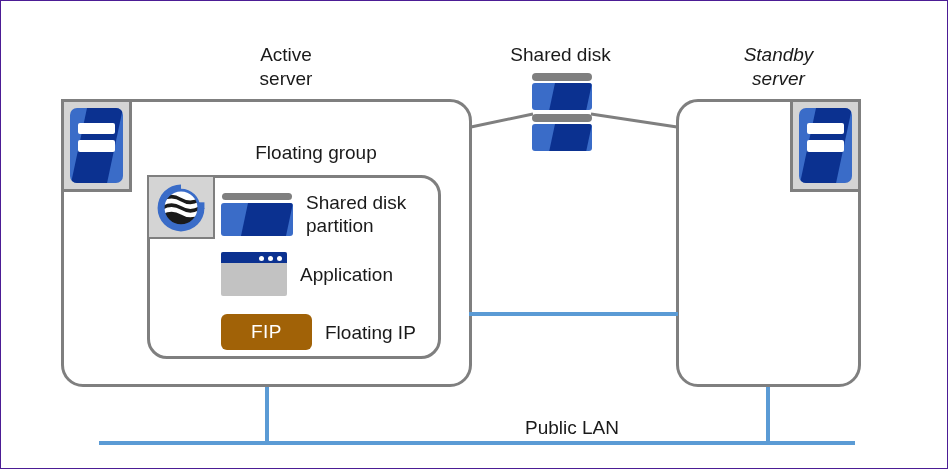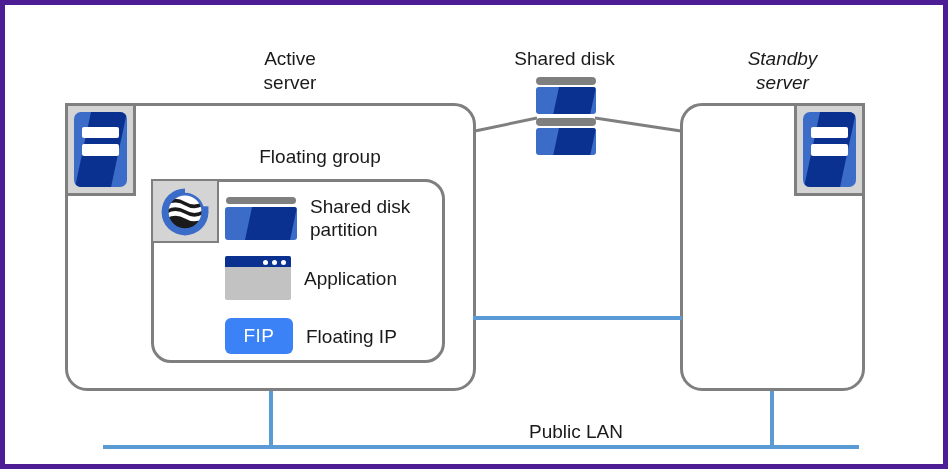--- a/index.html
+++ b/index.html
@@ -8,21 +8,21 @@
     background: #ffffff;
   }
   body {
     font-family: "Liberation Sans", sans-serif;
   }
   #canvas {
     position: relative;
     width: 948px;
     height: 469px;
     background: #ffffff;
-    border: 5px solid #4c1d95;
+    border: 1px solid #4c1d95;
     box-sizing: border-box;
     overflow: hidden;
     padding-left: 16px;
   }
   .lbl {
     position: absolute;
     color: #1a1a1a;
     font-size: 19px;
     line-height: 24px;
     white-space: pre-line;
@@ -184,22 +184,22 @@
     width: 5px; height: 5px;
     border-radius: 50%;
     background: #ffffff;
   }
   .ico-app .d1 { right: 23px; }
   .ico-app .d2 { right: 14px; }
   .ico-app .d3 { right: 5px; }
 
   .ico-fip {
     position: relative;
-    width: 68px; height: 36px;
-    background: #3b82f6;
+    width: 91px; height: 36px;
+    background: #a16207;
     border-radius: 6px;
     flex: none;
     display: flex;
     align-items: center;
     justify-content: center;
     color: #ffffff;
     font-size: 19px;
     letter-spacing: 0.5px;
   }
 

